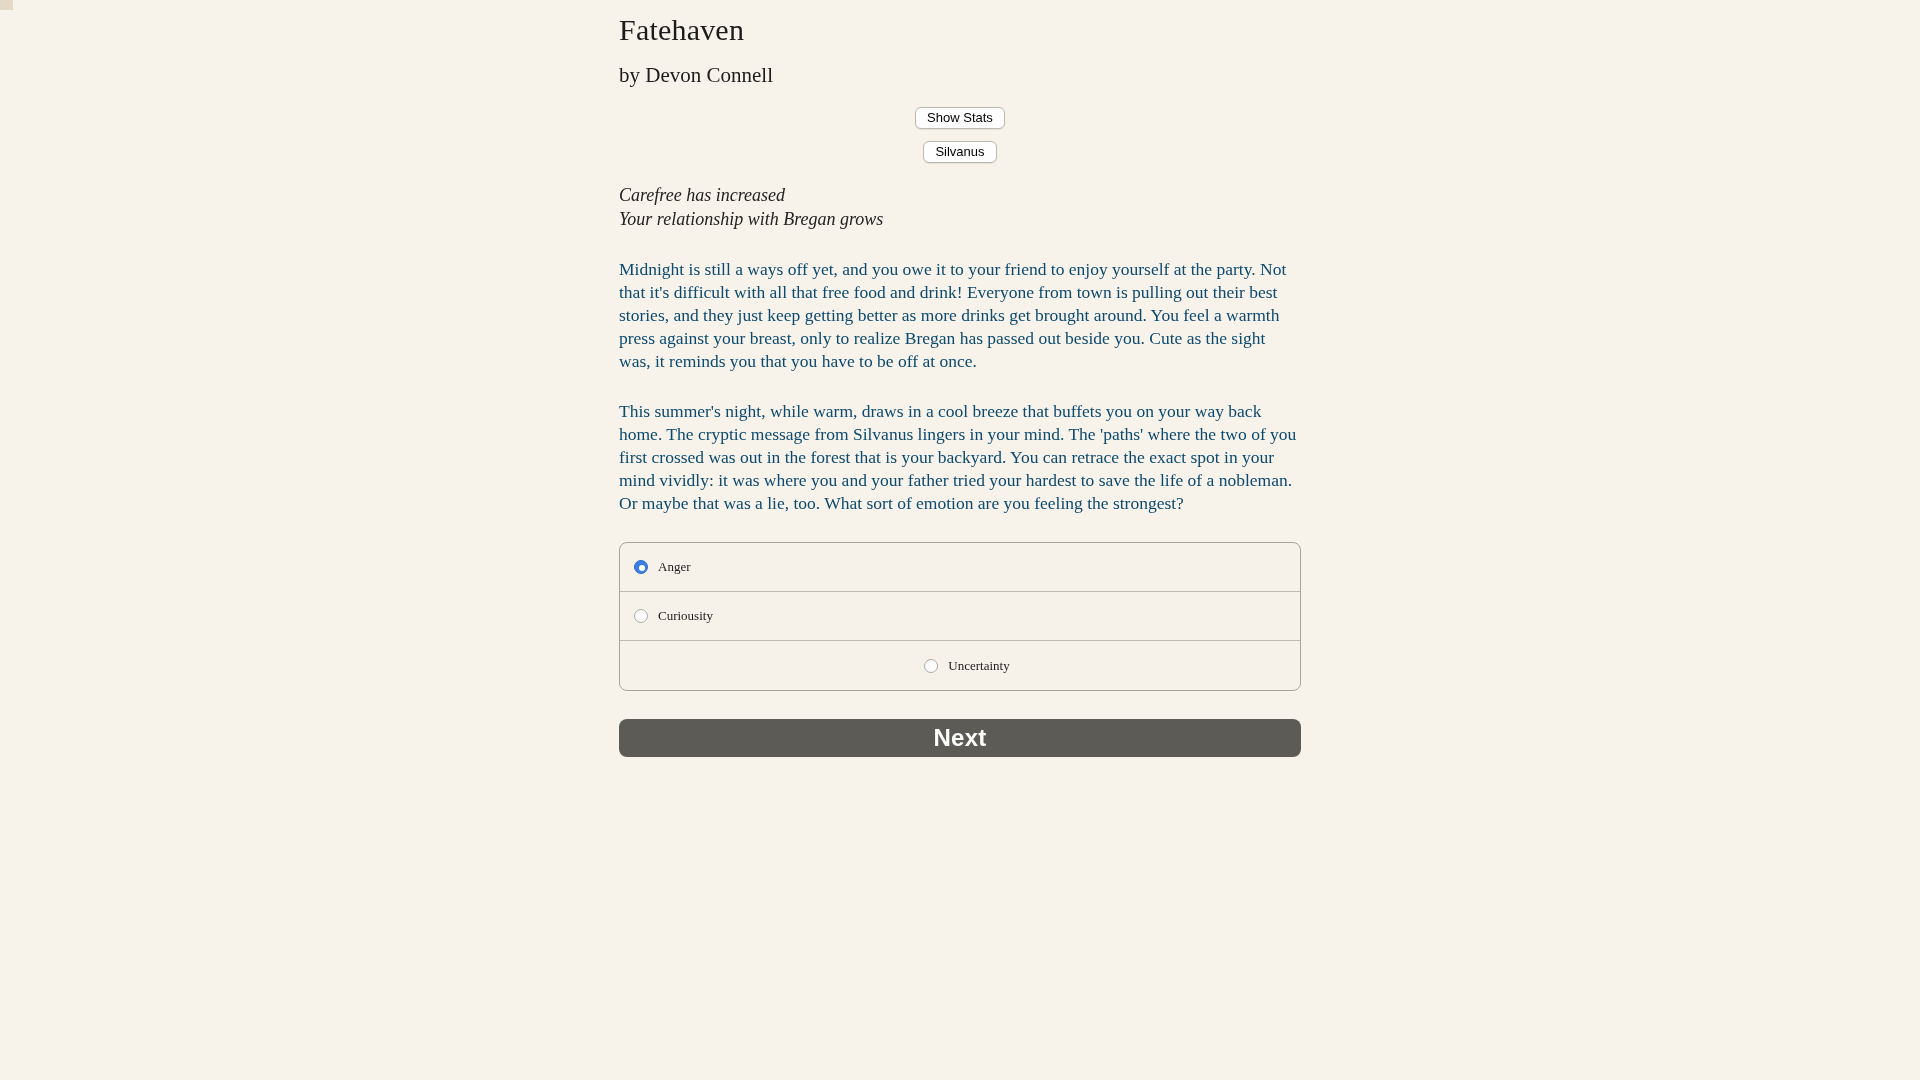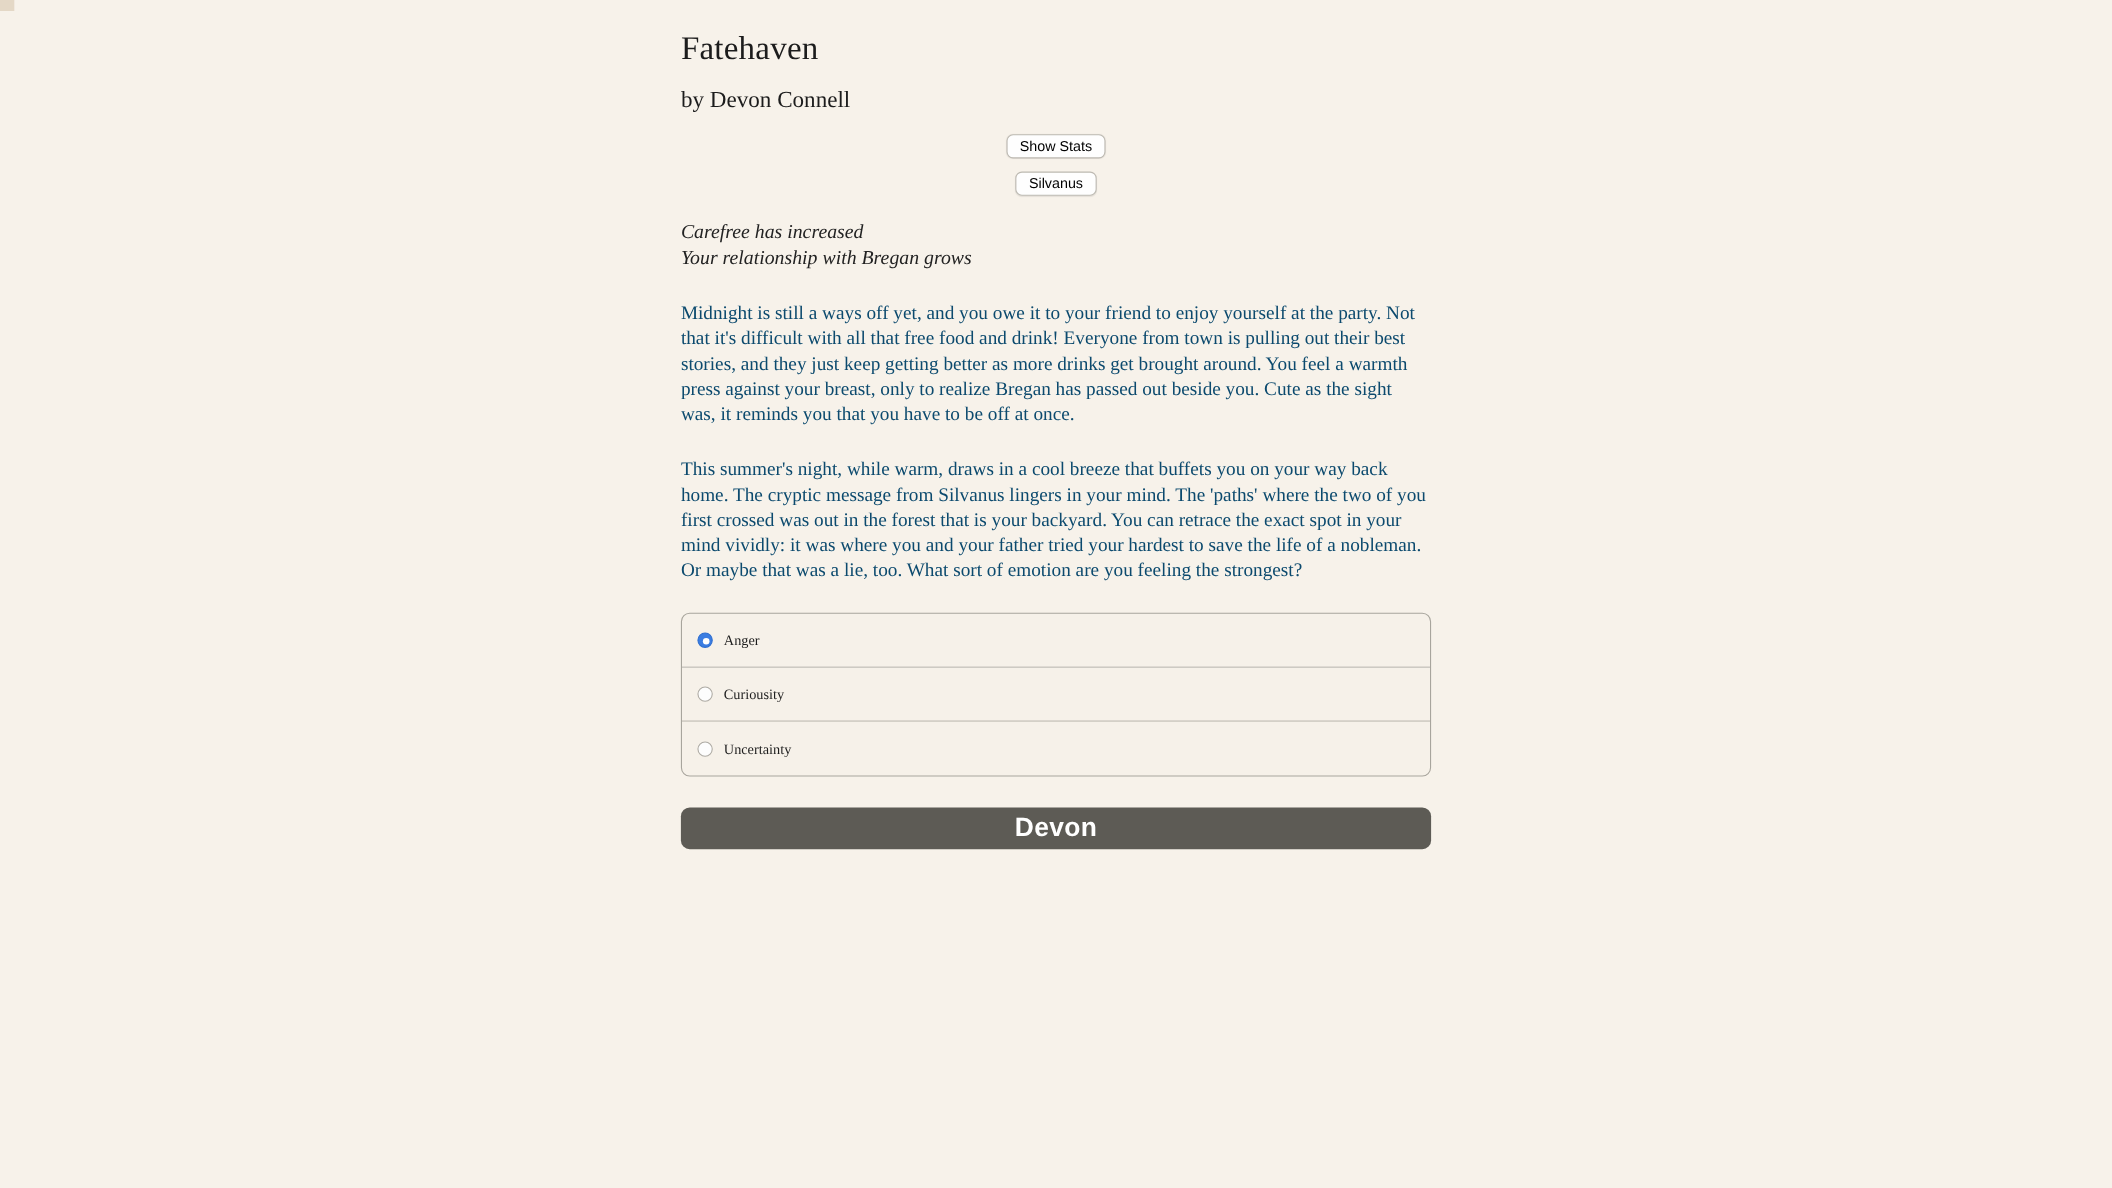--- a/index.html
+++ b/index.html
@@ -12,21 +12,21 @@
     overflow: hidden;
   }
   .corner-artifact {
     position: absolute;
     left: 0; top: 0;
     width: 13px; height: 10px;
     background: rgba(205, 185, 155, 0.45);
   }
   .page {
     width: 682px;
-    margin: 15px auto;
+    margin: 0 auto;
     padding-top: 13px;
     position: relative;
   }
   .game-title {
     font-size: 30px;
     font-weight: normal;
     color: #1c1c1c;
     letter-spacing: 0.2px;
   }
   .byline {
@@ -74,21 +74,21 @@
     background: #f6f1e9;
   }
   .option-row {
     display: flex;
     align-items: center;
     height: 49px;
     padding-left: 14px;
     border-bottom: 1px solid #bdbab2;
     cursor: pointer;
   }
-  .option-row:last-child { border-bottom: none; }
+  .option-row:last-child { border-bottom: none; justify-content: center; }
   .radio {
     width: 14px; height: 14px;
     border-radius: 50%;
     background: #fdfdfd;
     border: 1px solid #aeaba4;
     margin-right: 10px;
     position: relative;
     flex-shrink: 0;
   }
   .radio.checked {
@@ -158,15 +158,15 @@
     <div class="option-row">
       <span class="radio"></span>
       <span class="option-label">Curiousity</span>
     </div>
     <div class="option-row">
       <span class="radio"></span>
       <span class="option-label">Uncertainty</span>
     </div>
   </div>
 
-  <button type="button" class="next-button">Devon</button>
+  <button type="button" class="next-button">Next</button>
 
 </div>
 
 </body></html>

